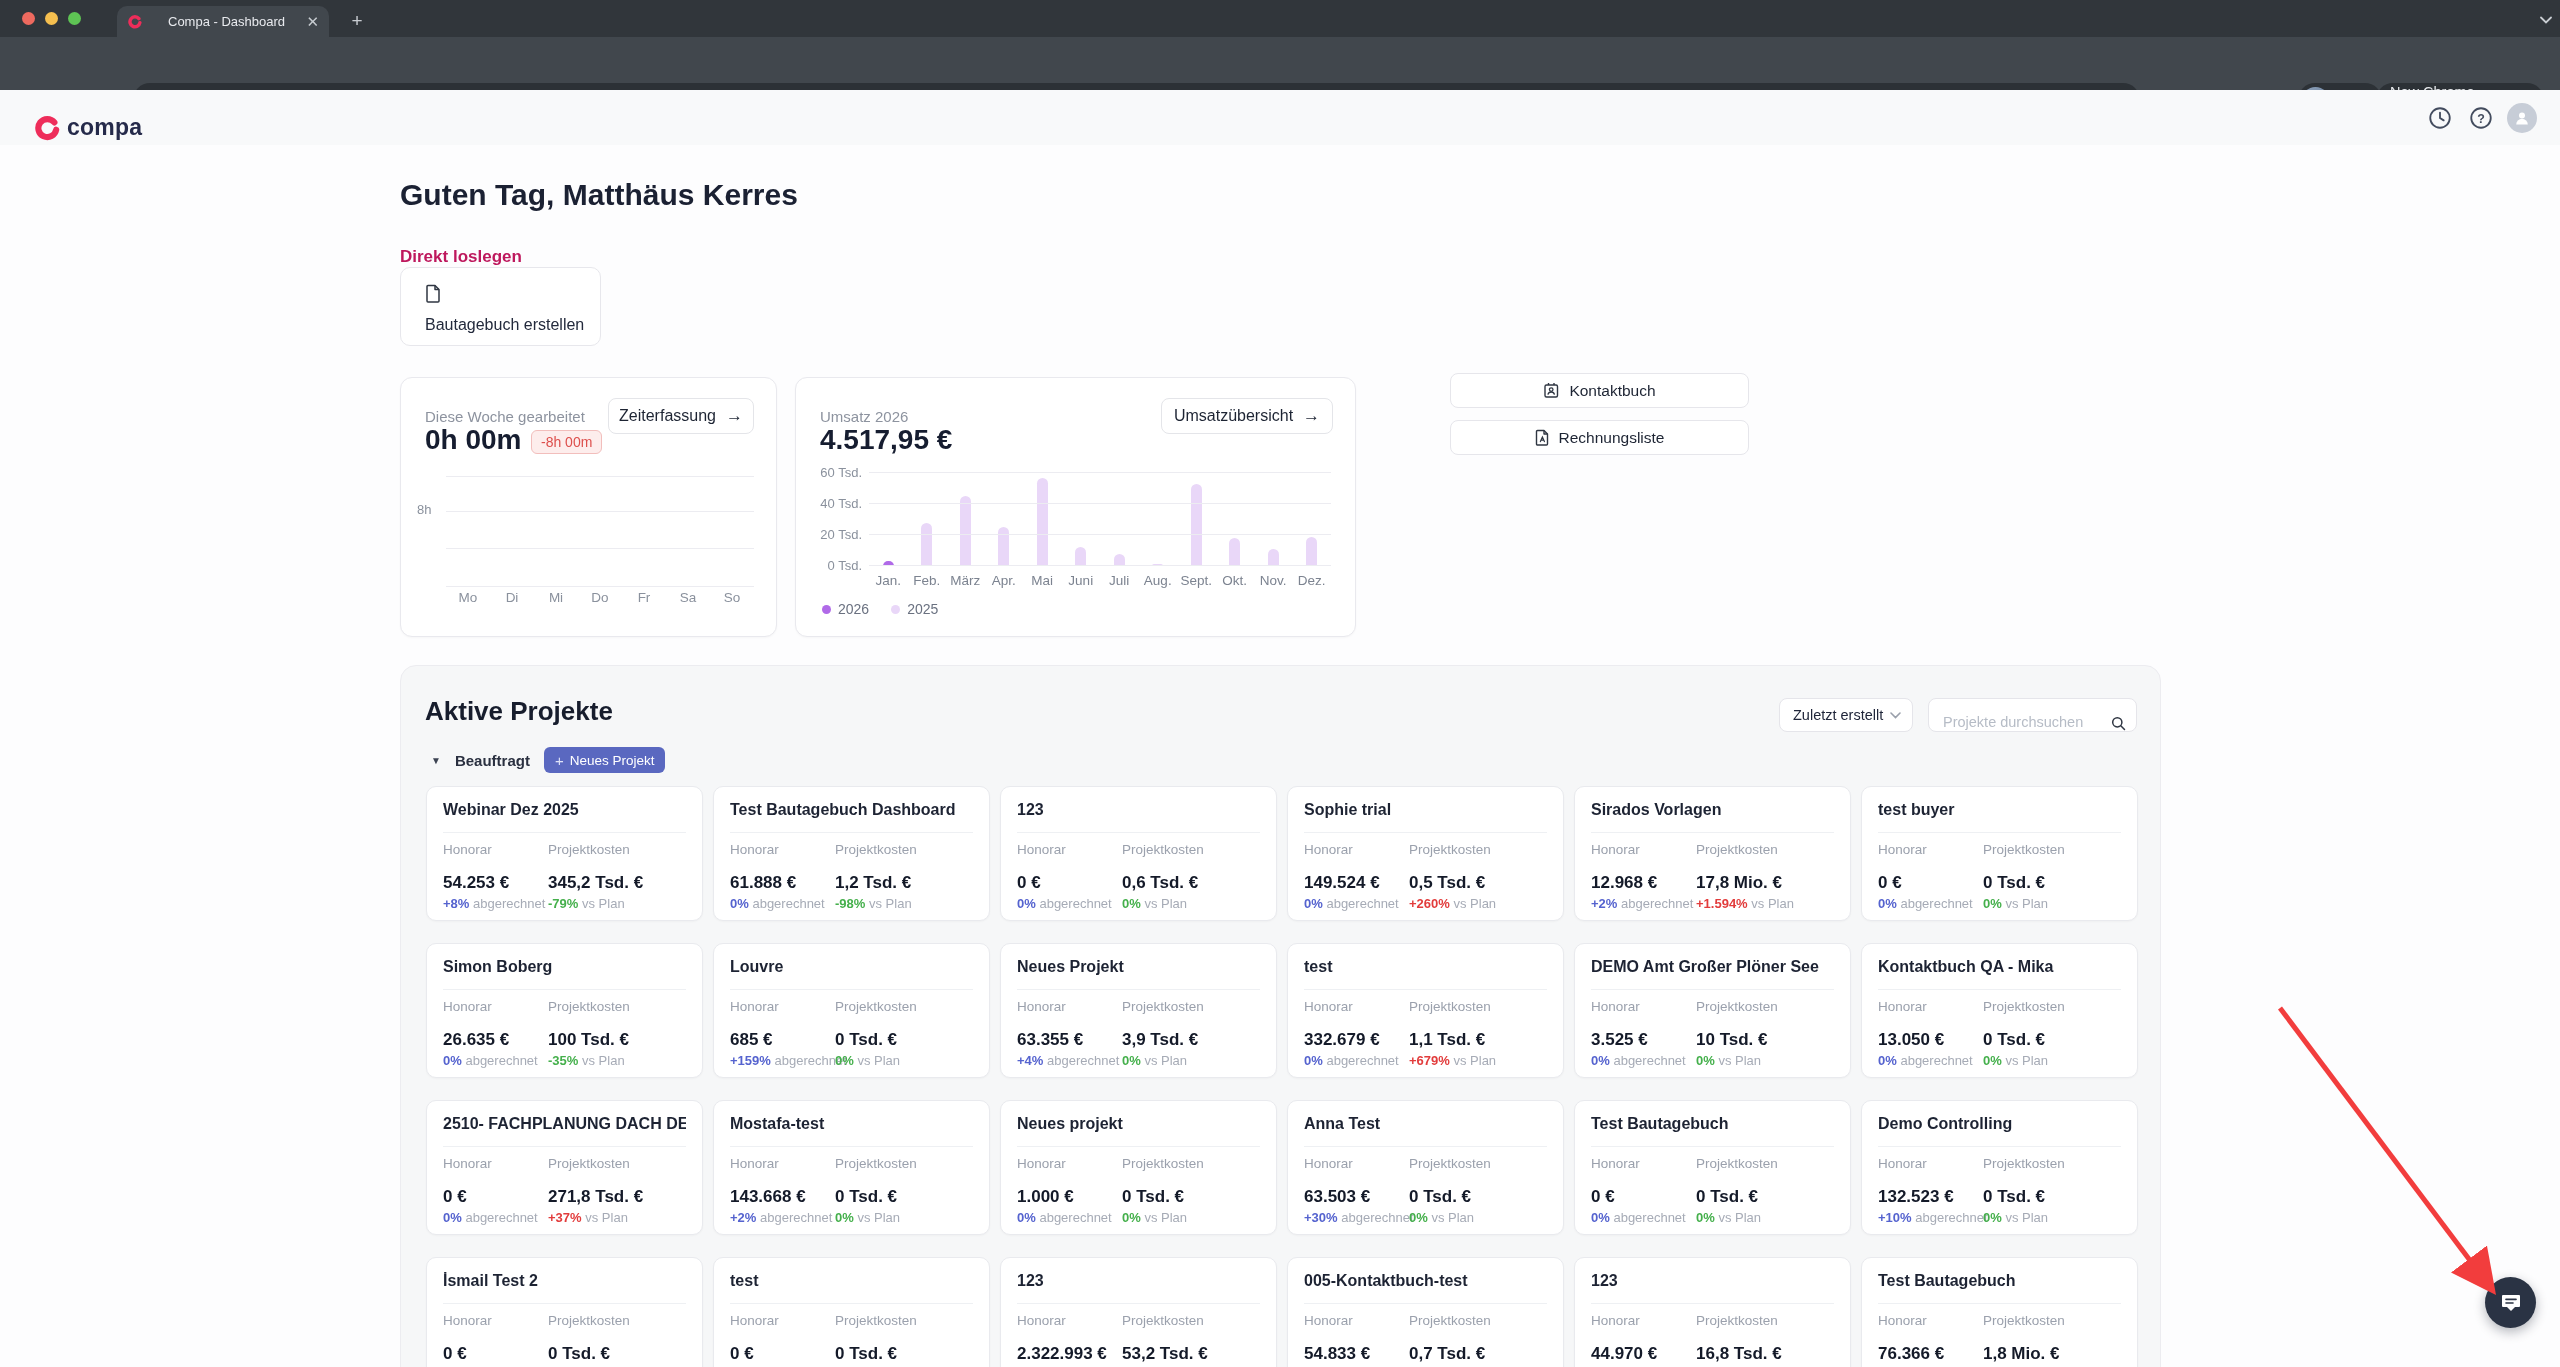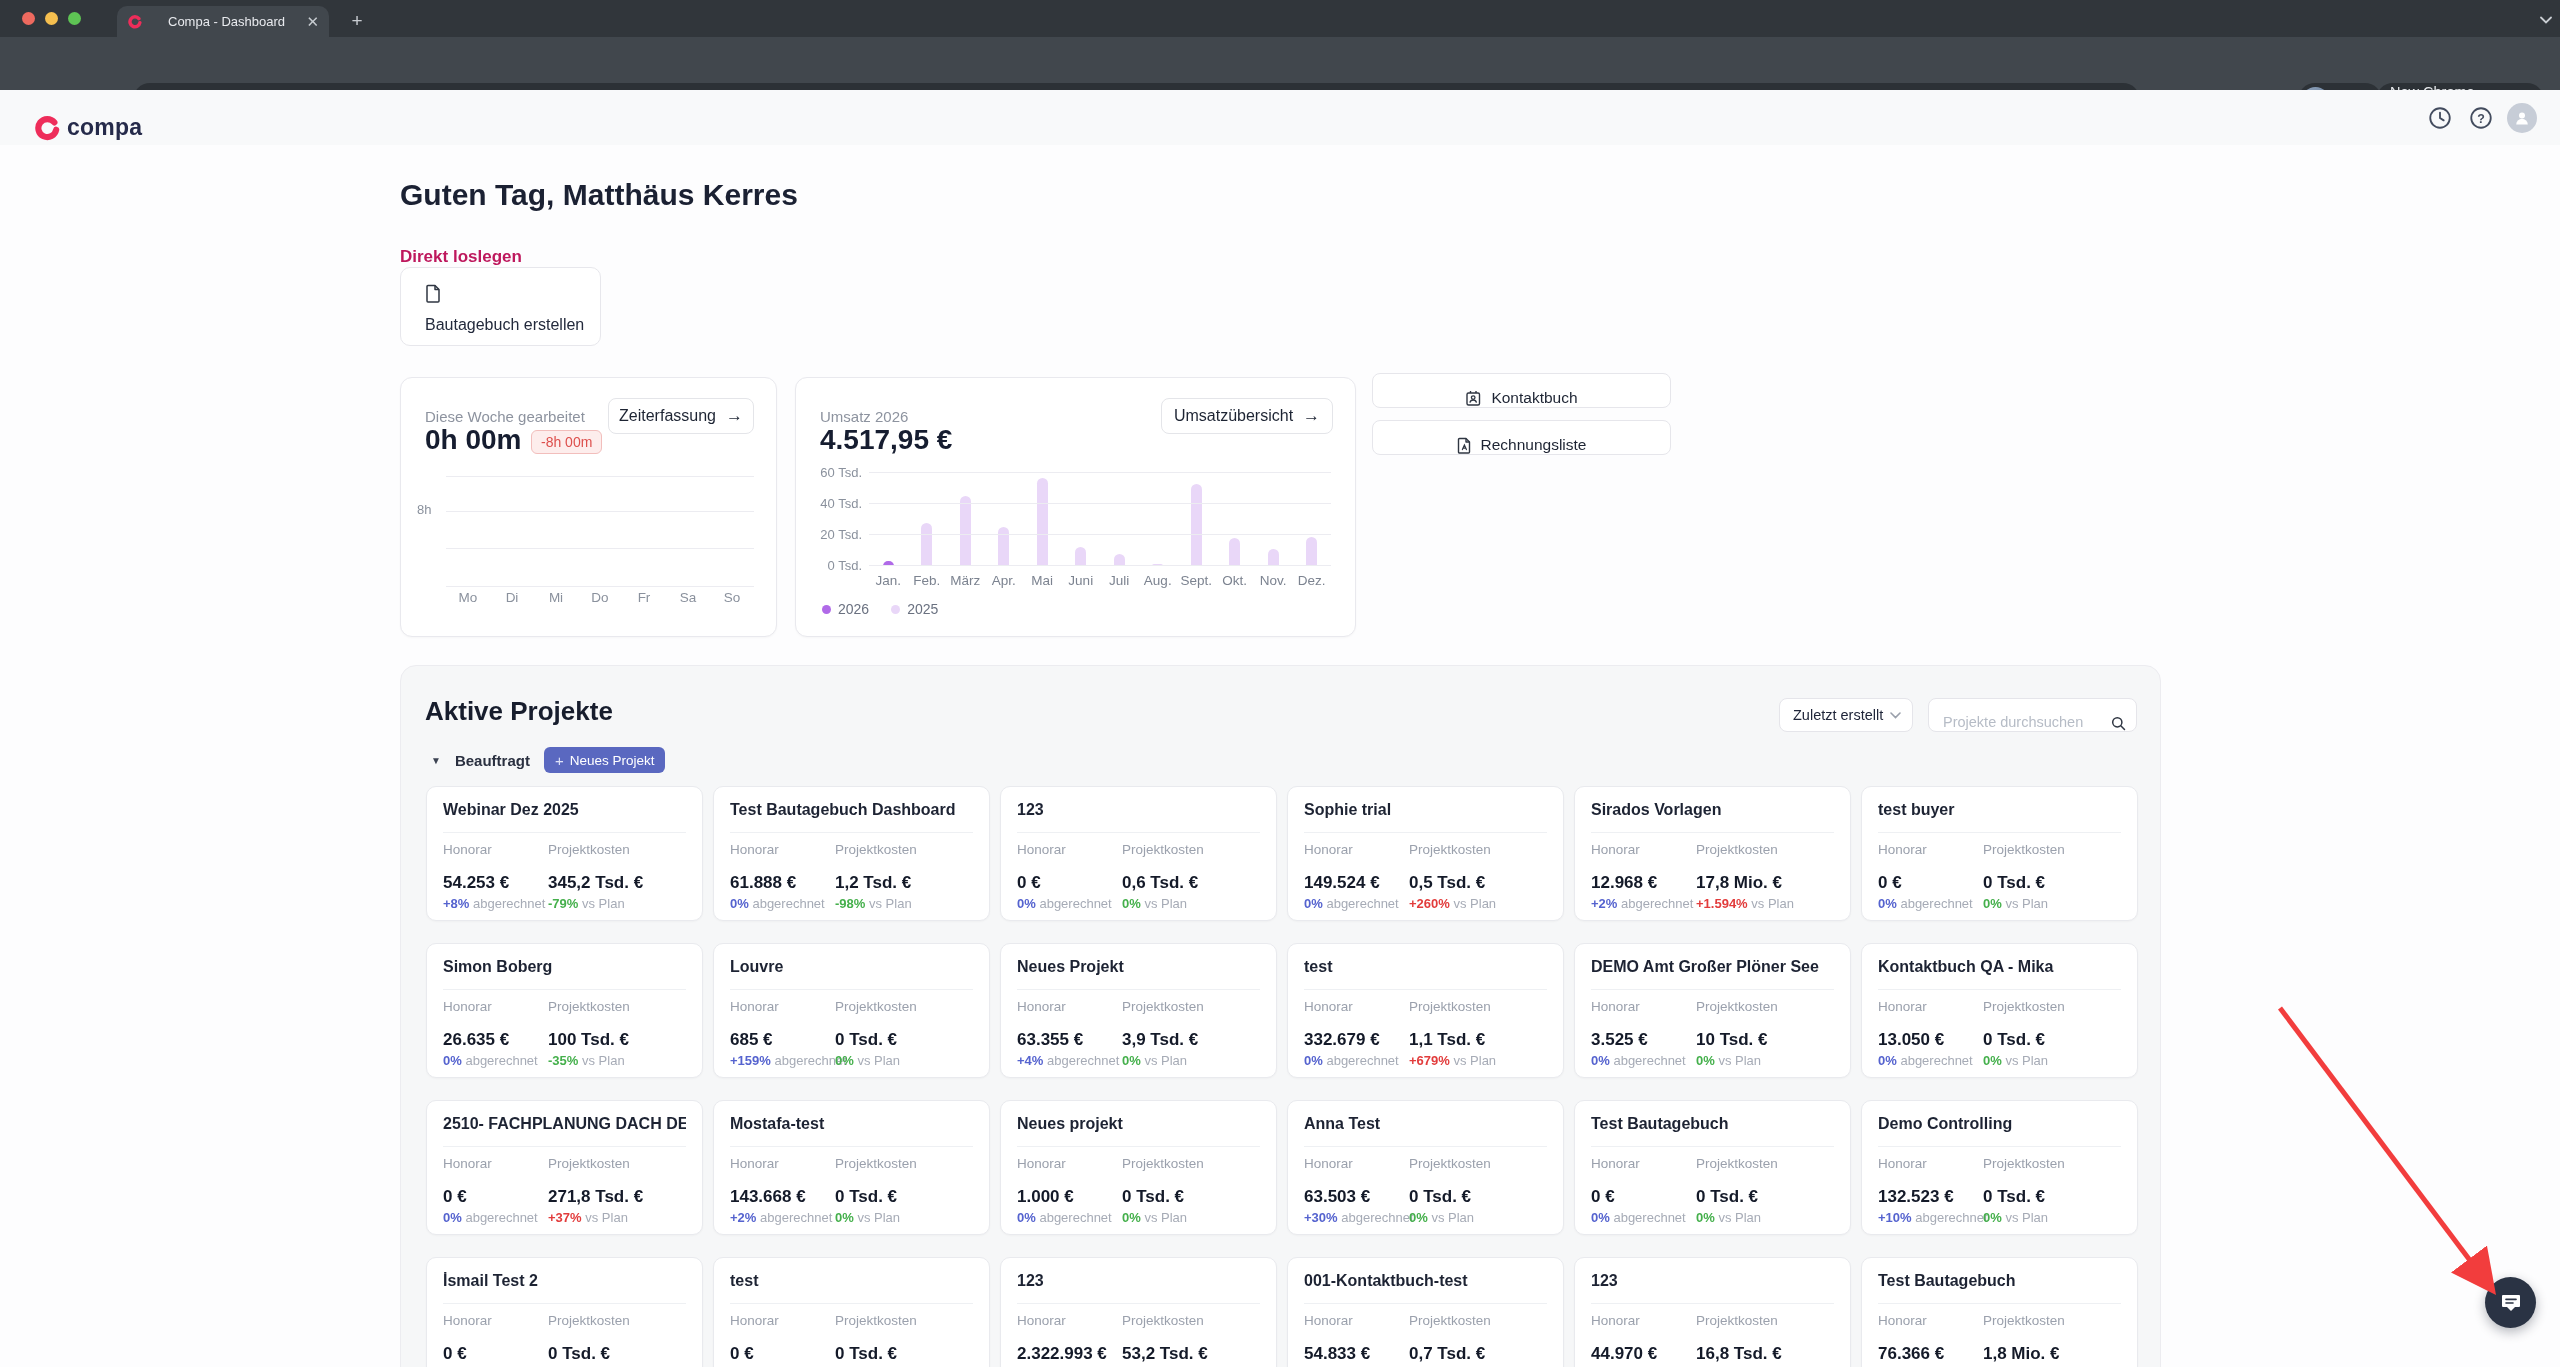--- a/index.html
+++ b/index.html
@@ -74,22 +74,22 @@
   .rc-grid{position:absolute;left:0;width:462px;height:1px;background:#ececf1;}
   .rc-bars{position:absolute;left:0;top:0;width:462px;height:93px;display:flex;}
   .month-group{flex:1;display:flex;align-items:flex-end;justify-content:center;gap:2px;}
   .bar{width:11px;border-radius:6px 6px 0 0;}
   .rc-months{position:absolute;left:73px;top:195px;width:462px;display:flex;}
   .rc-months span{flex:1;text-align:center;font-size:13.5px;color:#7c8390;}
   .rc-legend{position:absolute;left:26px;top:223px;display:flex;gap:22px;align-items:center;}
   .legend-item{display:flex;align-items:center;gap:7px;font-size:14px;color:#6a7180;}
   .legend-dot{width:9px;height:9px;border-radius:50%;}
 
-  .shortcut-btn{position:absolute;left:1372px;width:299px;height:35px;background:#fff;border:1px solid #e6e6eb;
-                border-radius:8px;display:flex;align-items:flex-end;justify-content:center;gap:9px;
+  .shortcut-btn{position:absolute;left:1450px;width:299px;height:35px;background:#fff;border:1px solid #e6e6eb;
+                border-radius:8px;display:flex;align-items:center;justify-content:center;gap:9px;
                 font-size:15.5px;color:#1d2433;box-sizing:border-box;}
 
   
   .projects{position:absolute;left:400px;top:665px;width:1761px;height:770px;background:#f6f7f8;
             border:1px solid #ececf0;border-radius:16px;box-sizing:border-box;}
   .projects-title{position:absolute;left:24px;top:30px;font-size:26px;font-weight:700;color:#171d2d;}
   .sort-select{position:absolute;left:1378px;top:32px;width:134px;height:34px;background:#fff;border:1px solid #e5e5ea;
                border-radius:8px;display:flex;align-items:center;justify-content:space-between;padding:0 11px 0 13px;
                box-sizing:border-box;font-size:14.5px;color:#20263a;}
   .search-box{position:absolute;left:1527px;top:32px;width:209px;height:34px;background:#fff;border:1px solid #e5e5ea;
@@ -732,21 +732,21 @@
       </div>
       <div class="pcol2">
         <div class="plabel c-label">Projektkosten</div>
         <div class="pvalue c-value">53,2 Tsd. €</div>
         <div class="ppct c-pct-line"><span class="pct"></span> <span class="psuffix"></span></div>
       </div>
     </div>
   </div>
 
   <div class="pcard">
-    <div class="pcard-title">001-Kontaktbuch-test</div>
+    <div class="pcard-title">005-Kontaktbuch-test</div>
     <div class="pcard-divider"></div>
     <div class="pcard-cols">
       <div class="pcol1">
         <div class="plabel f-label">Honorar</div>
         <div class="pvalue f-value">54.833 €</div>
         <div class="ppct f-pct-line"><span class="pct"></span> <span class="psuffix"></span></div>
       </div>
       <div class="pcol2">
         <div class="plabel c-label">Projektkosten</div>
         <div class="pvalue c-value">0,7 Tsd. €</div>

